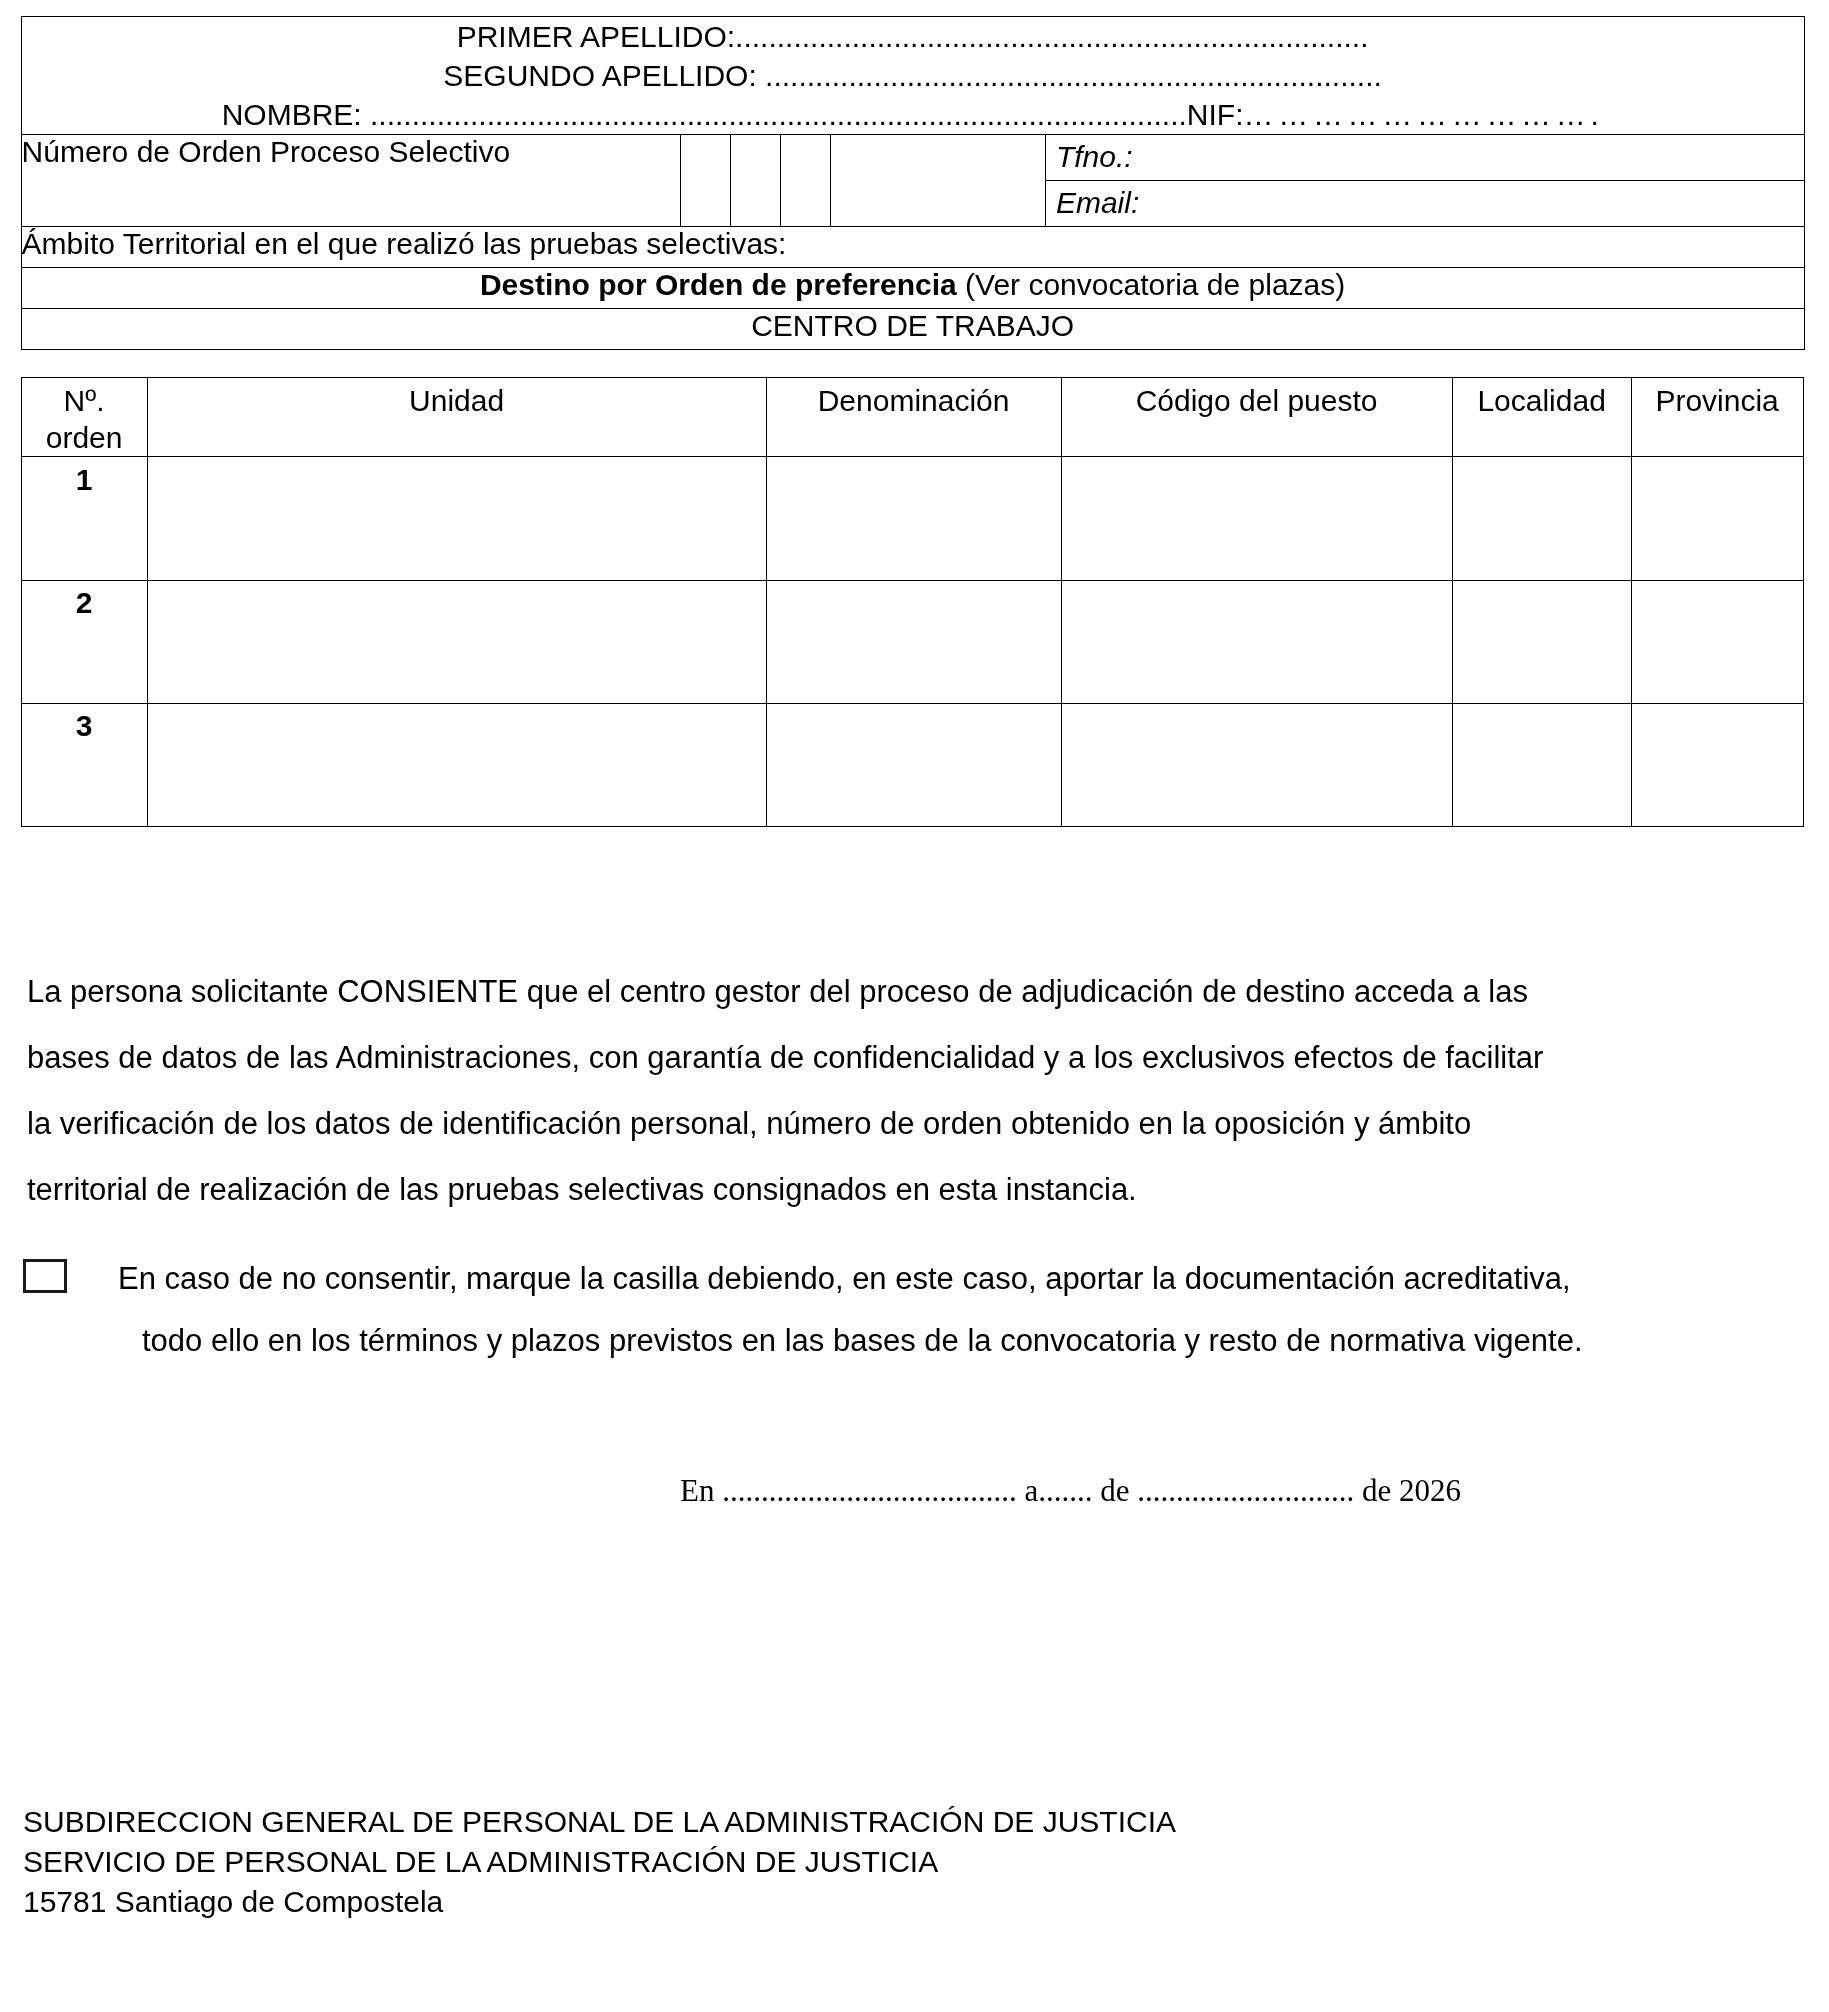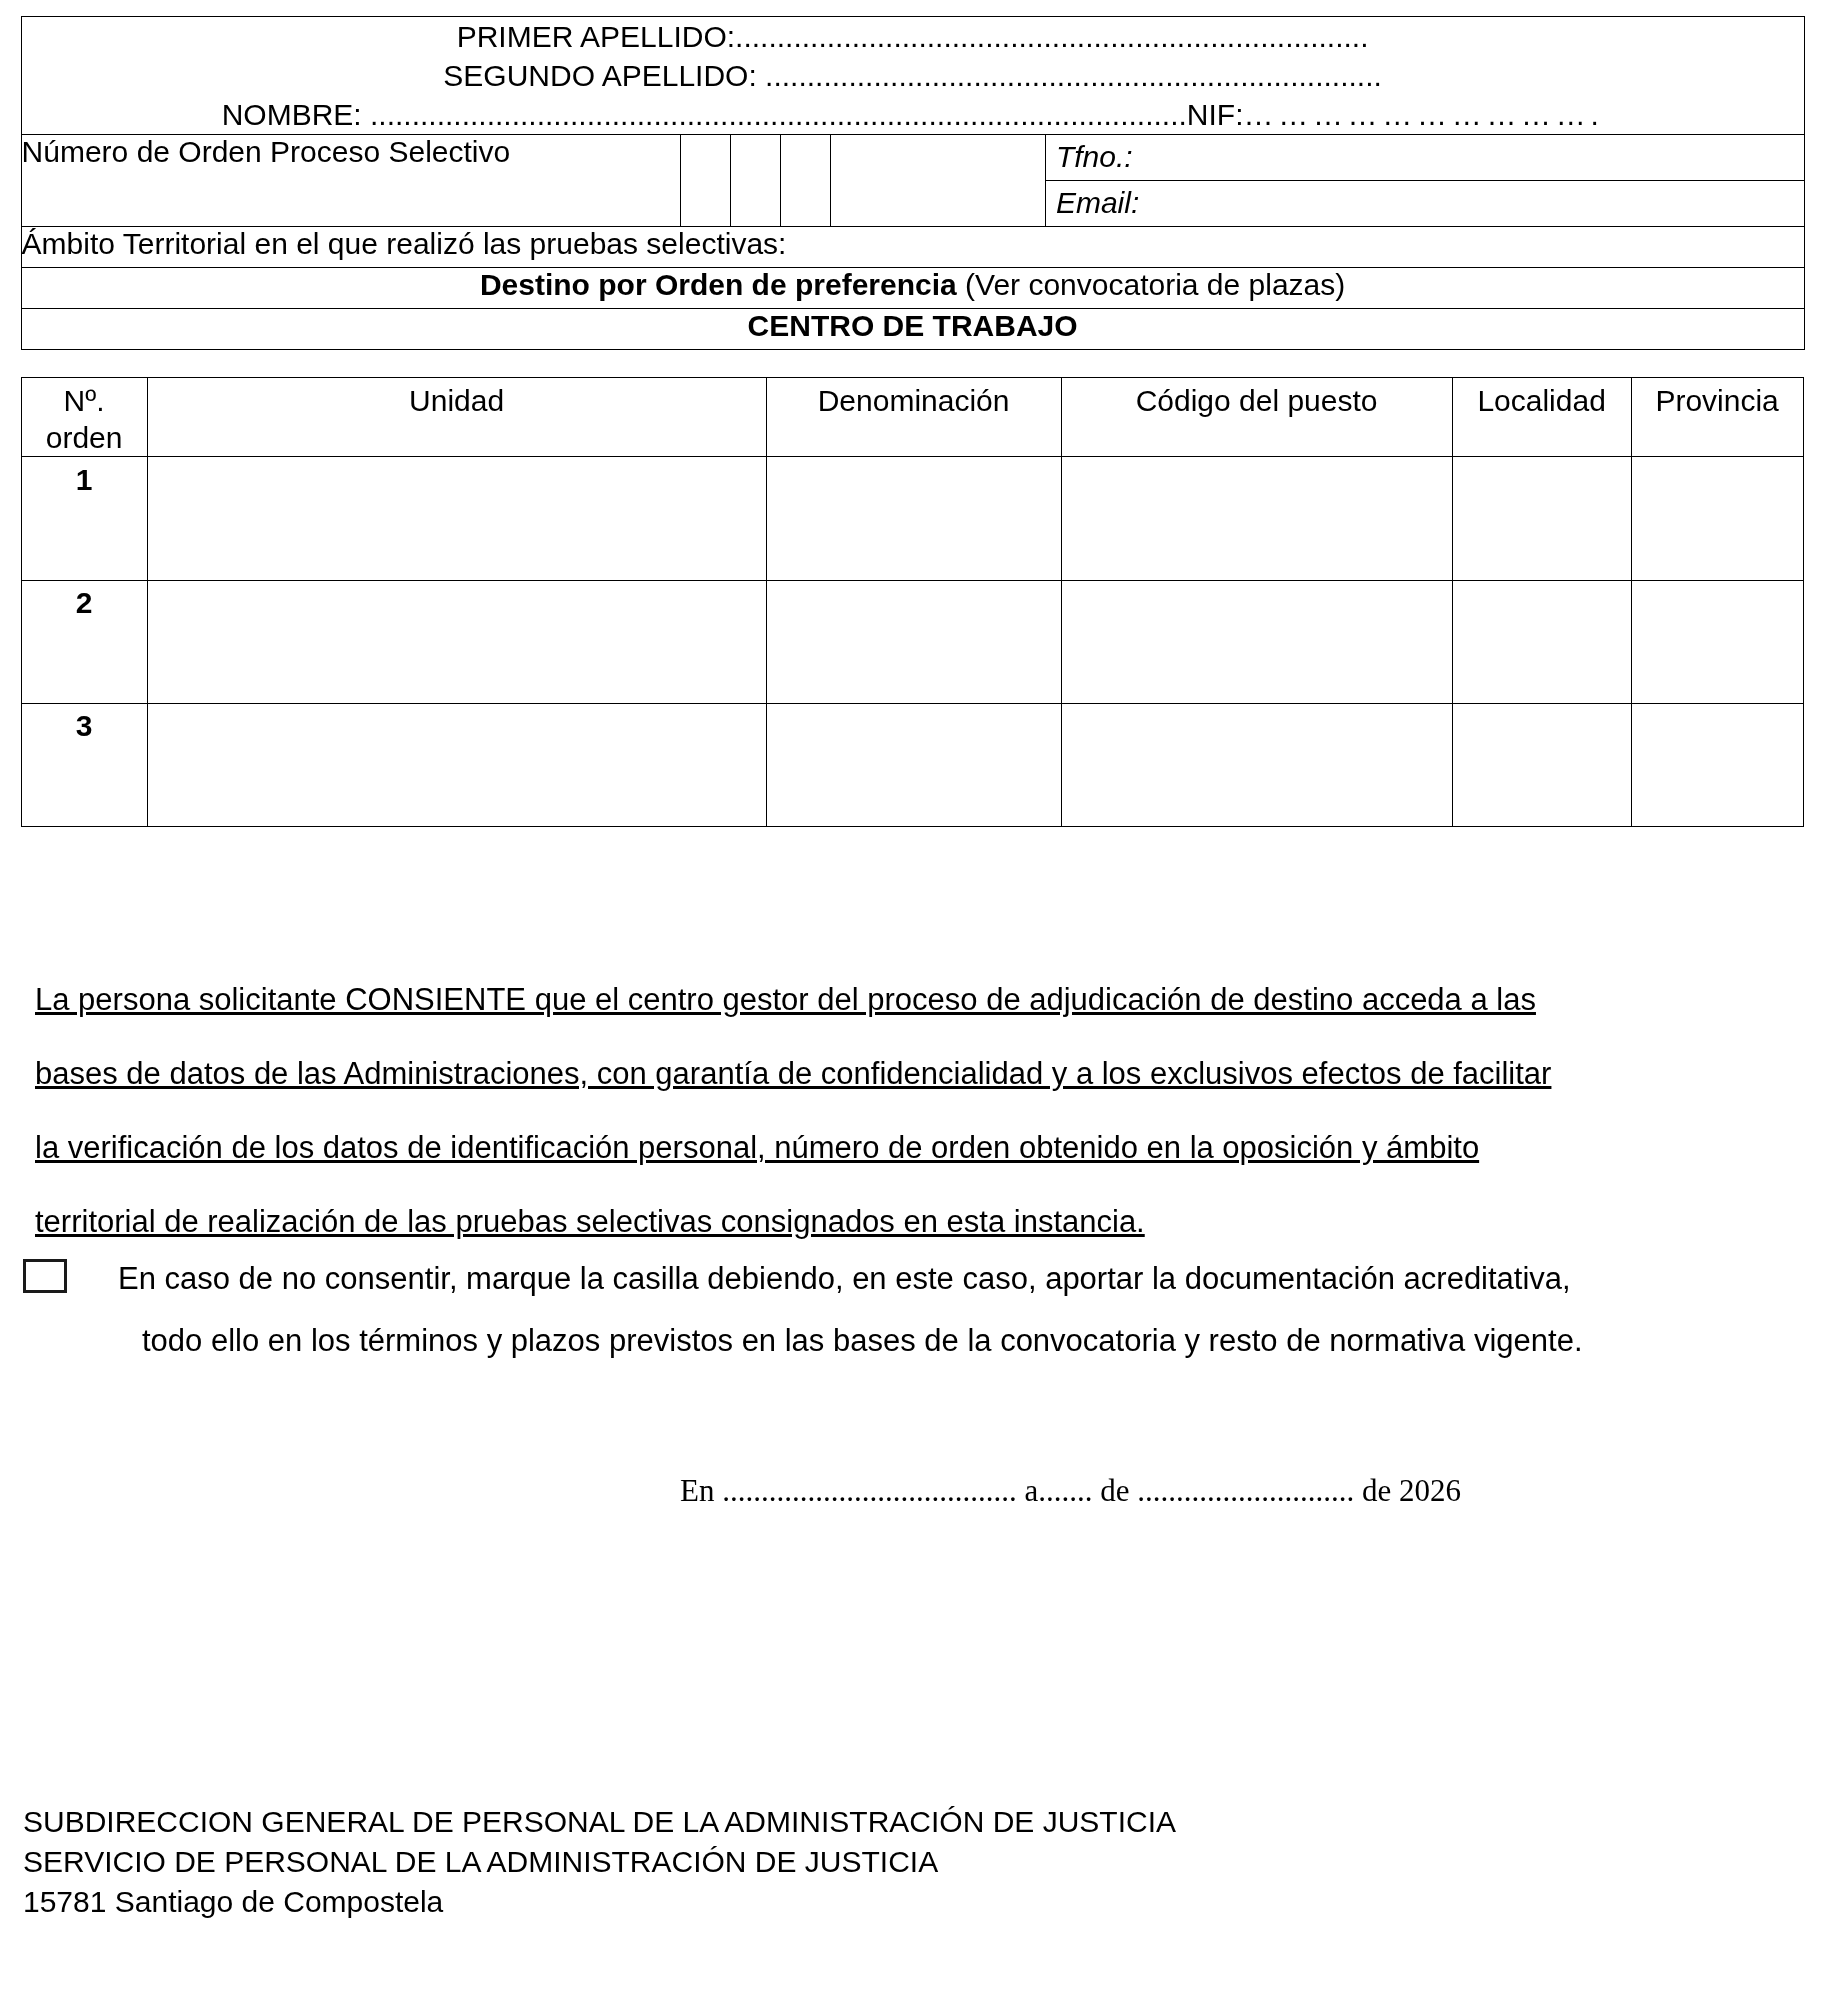--- a/index.html
+++ b/index.html
@@ -87,21 +87,21 @@
   .destino-cell {
     font-size: 30px;
     text-align: center;
     padding: 3.4px 0 3.4px 0;
     height: 40px;
     vertical-align: middle;
   }
   .destino-cell b { font-weight: bold; }
   .centro-cell {
     font-size: 30px;
-    font-weight: bold;
+    font-weight: normal;
     text-align: center;
     padding: 3.4px 0 3.4px 0;
     height: 40px;
     vertical-align: middle;
   }
 
   
   .dest-table {
     position: absolute;
     left: 20.6px;
@@ -140,22 +140,21 @@
   .consent-para {
     position: absolute;
     left: 23px;
     top: 957px;
     width: 1620px;
     font-size: 31px;
     line-height: 2.0;
     text-align: justify;
   }
   .consent-para p {
-    margin: 12px;
-    text-decoration: underline;
+    margin: 4px;
   }
   .consent-para .lastline {
     text-align: left;
   }
 
   
   .checkbox-block {
     position: absolute;
     left: 23px;
     top: 1248px;

